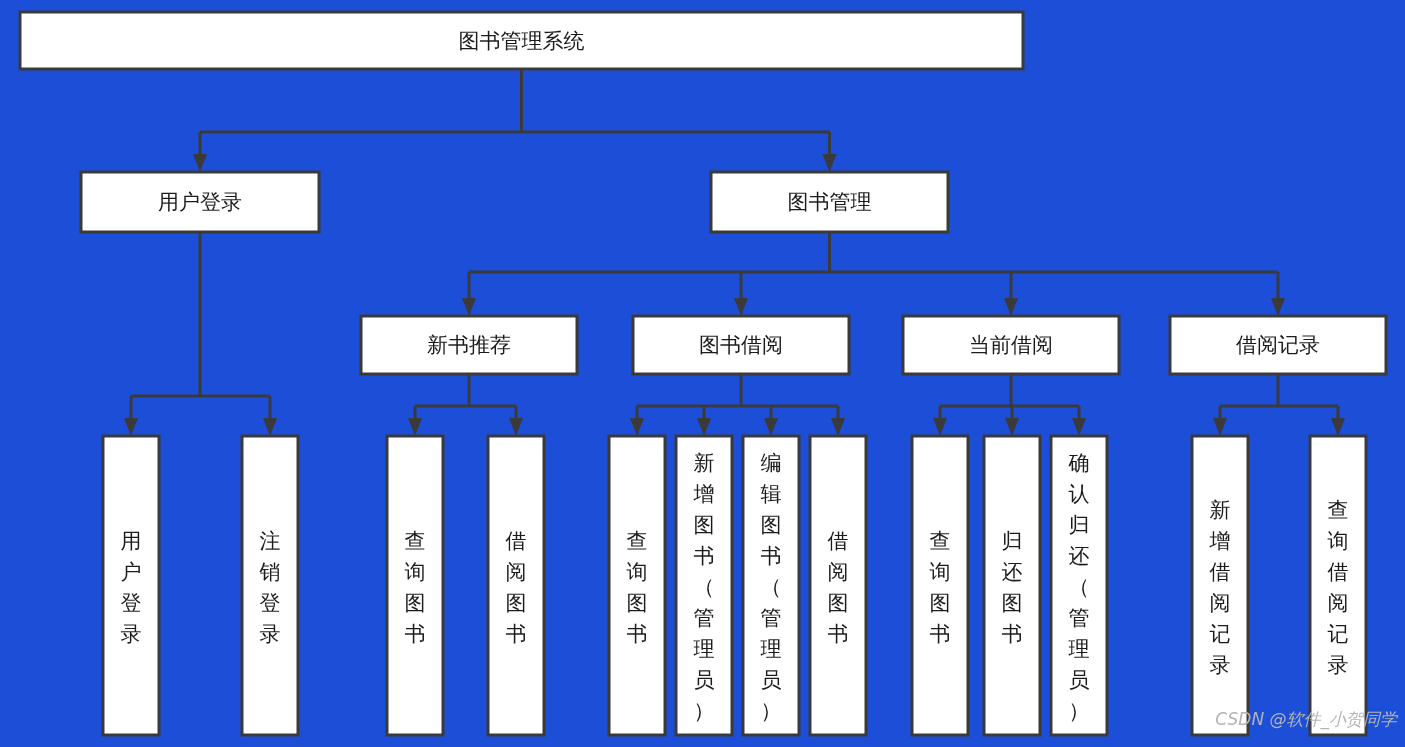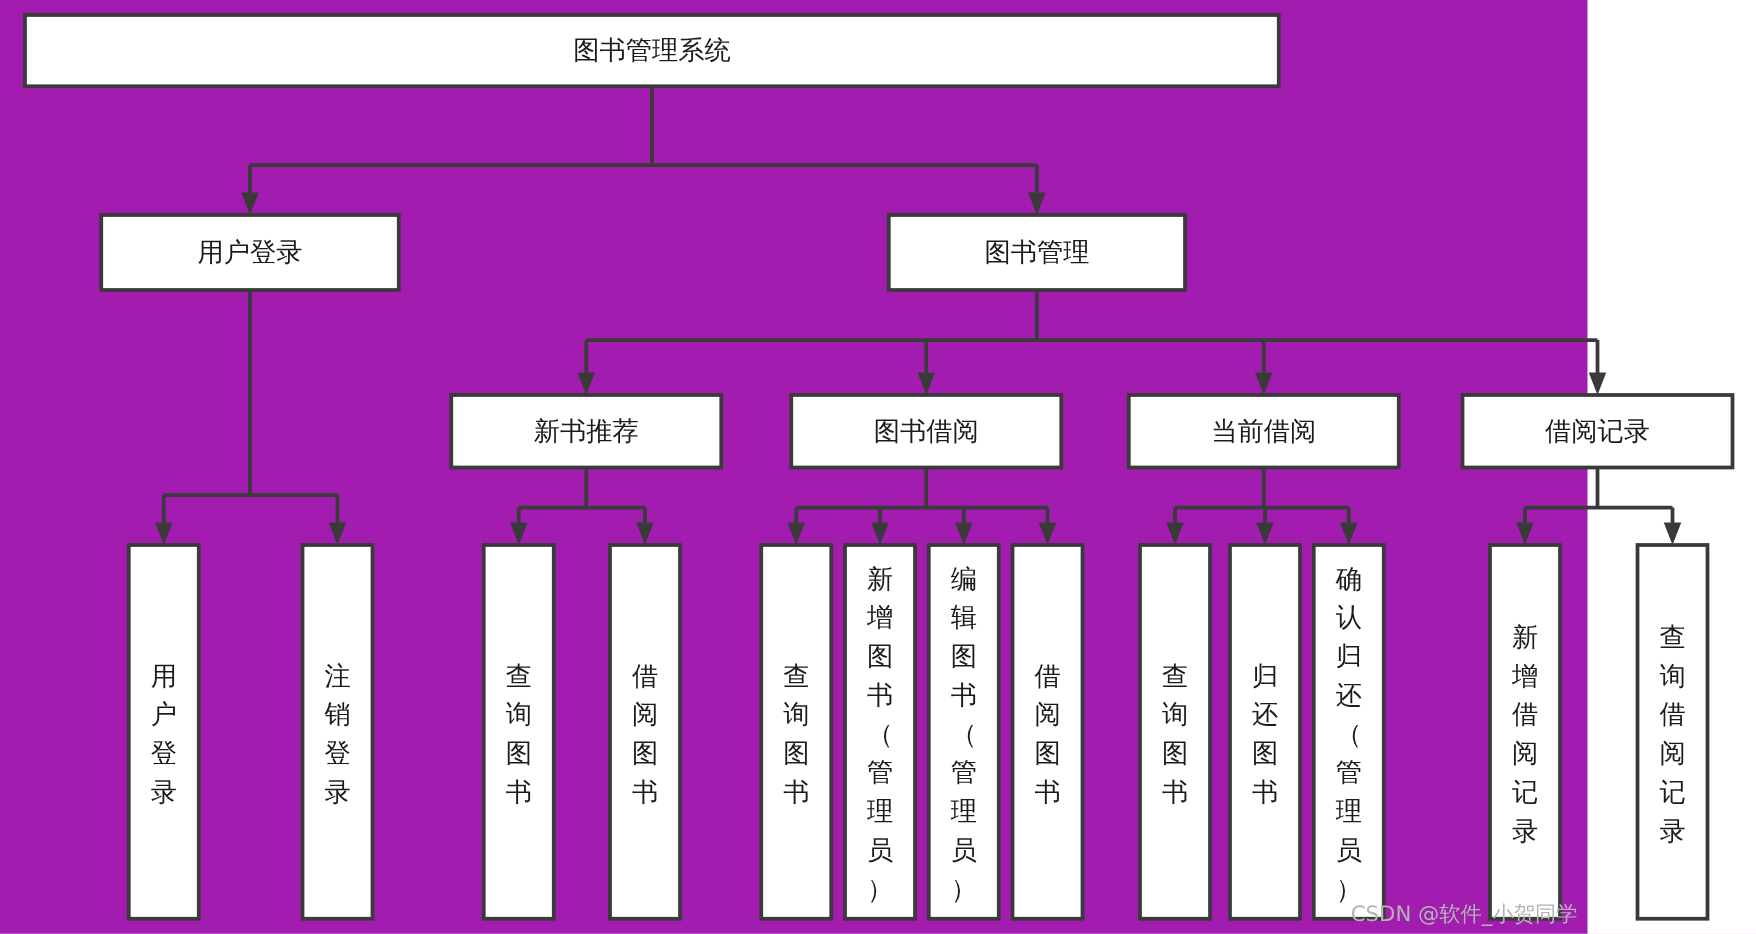--- a/index.html
+++ b/index.html
@@ -9,23 +9,23 @@
     background: #ffffff;
   }
   body {
     width: 1405px;
     height: 747px;
     overflow: hidden;
     font-family: "DejaVu Sans", "Liberation Sans", sans-serif;
   }
   #diagram-root {
     position: relative;
-    width: 1270px;
+    width: 1405px;
     height: 747px;
-    background: #a21caf;
+    background: #1d4ed8;
   }
   svg.diagram-canvas {
     position: absolute;
     left: 0;
     top: 0;
     width: 1405px;
     height: 747px;
     display: block;
   }
   .node-box {
@@ -52,26 +52,27 @@
   }
   .node-label-v {
     fill: #1b1b1b;
     font-family: "DejaVu Sans", "Liberation Sans", sans-serif;
     font-size: 21px;
     text-anchor: middle;
   }
   .watermark-text {
     position: absolute;
     right: 8px;
-    bottom: 4px;
+    bottom: 16px;
     color: #b4b4b4;
     font-size: 17px;
     font-family: "DejaVu Sans", "Liberation Sans", sans-serif;
     white-space: nowrap;
     user-select: none;
+    font-style: italic;
   }
 </style>
 </head>
 <body>
 
 <div id="diagram-root">
   <svg class="diagram-canvas" viewBox="0 0 1405 747">
     <g id="edges-layer">
         <g>
           <path class="connector" d="M 521.5 69 L 521.5 132"></path>

